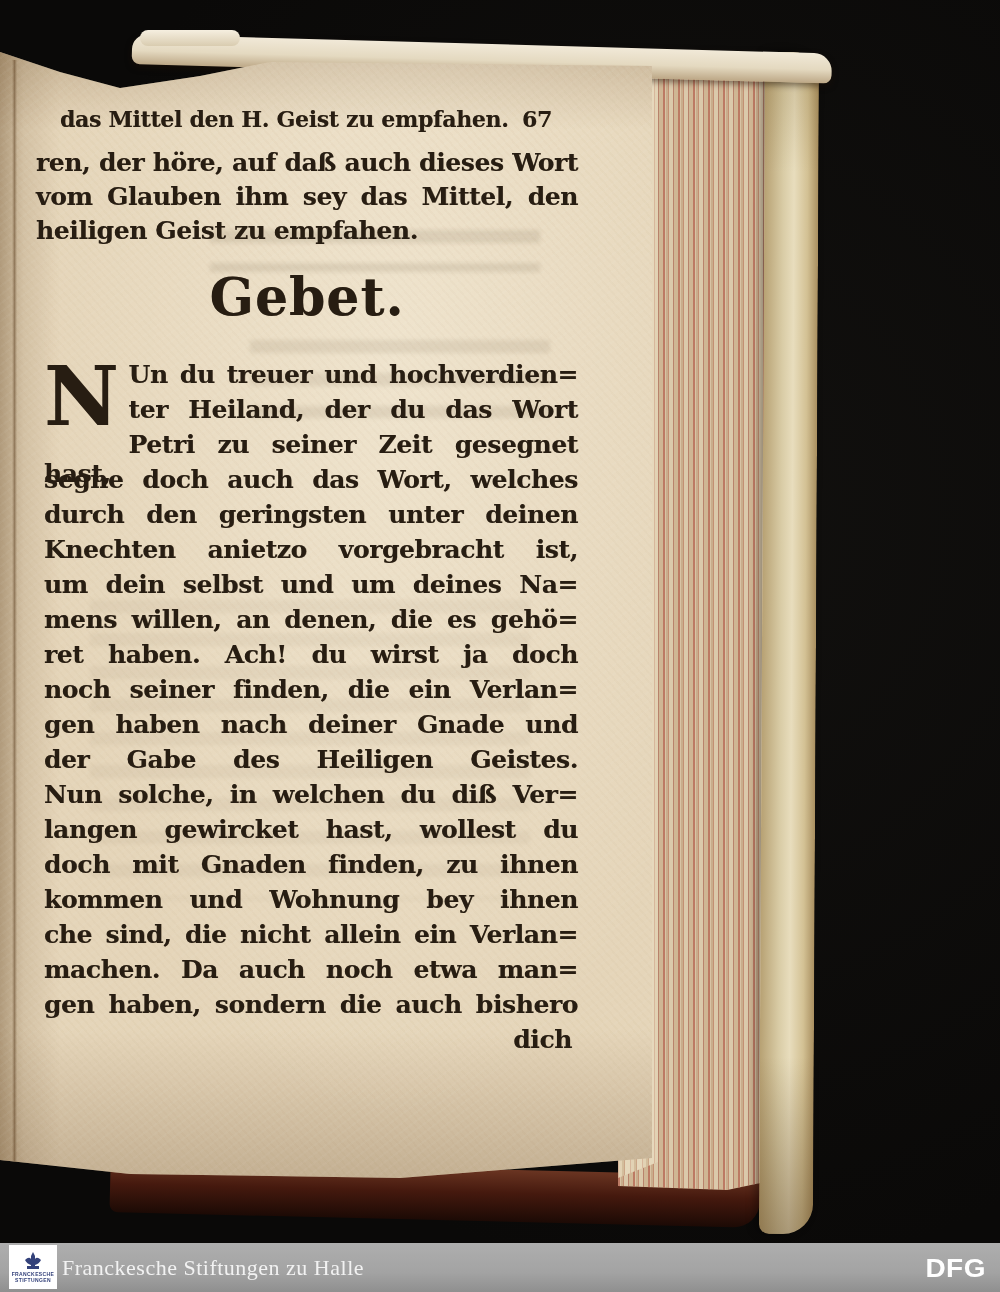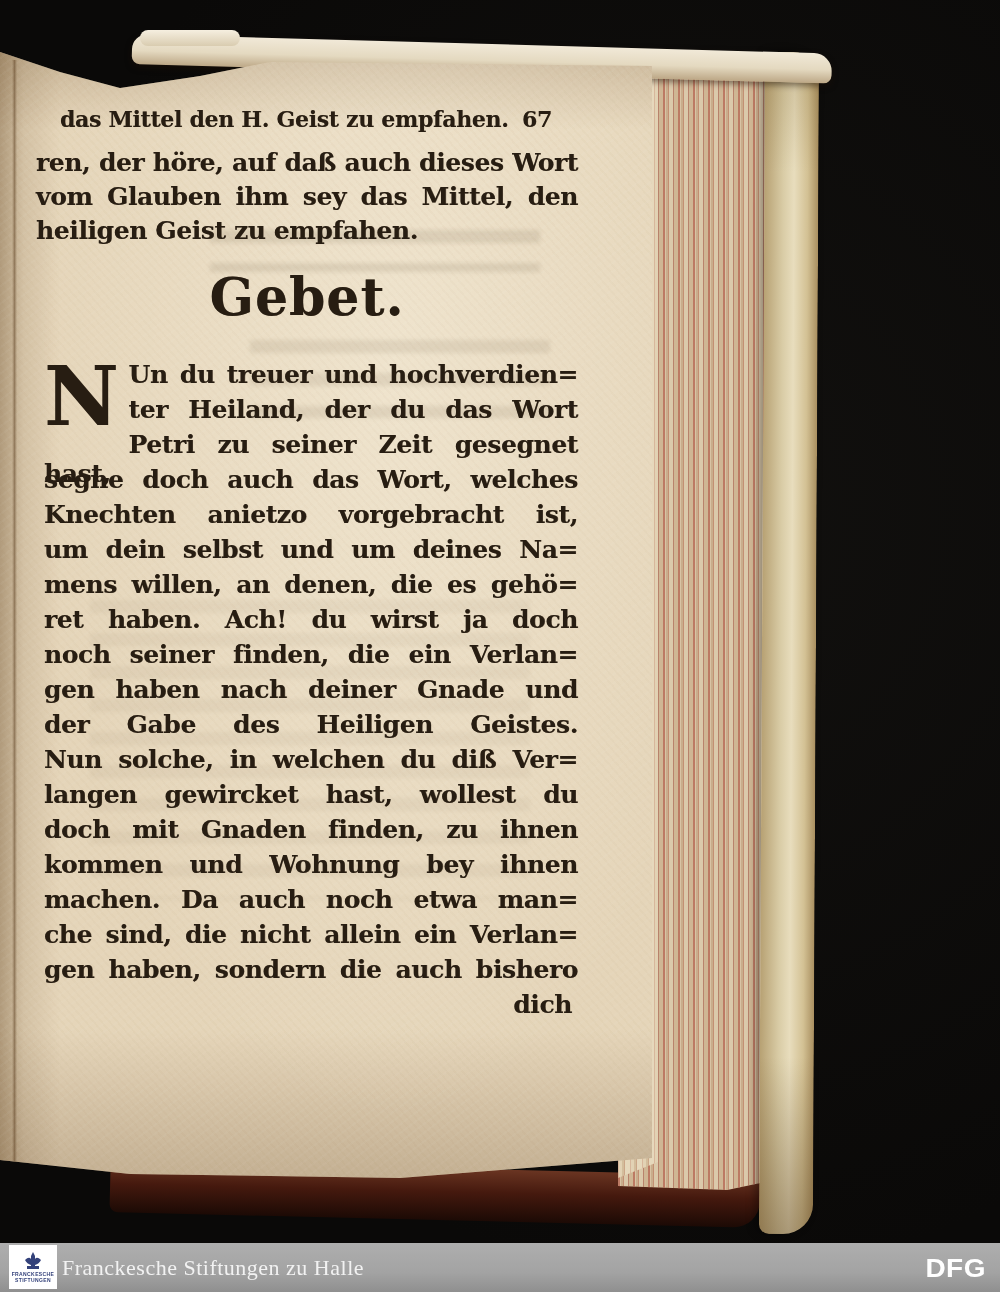--- a/index.html
+++ b/index.html
@@ -146,33 +146,34 @@
 
   <div class="prayer-heading ink">Gebet.</div>
 
   <div class="bodytext ink">
     <div class="line">
       <span class="dropcap">N</span><span>Un du treuer und hochverdien=</span>
     </div>
     <div class="line">ter Heiland, der du das Wort</div>
     <div class="line">Petri zu seiner Zeit gesegnet hast,</div>
     <div class="line">segne doch auch das Wort, welches</div>
+    <div class="line">durch den geringsten unter deinen</div>
     <div class="line">Knechten anietzo vorgebracht ist,</div>
     <div class="line">um dein selbst und um deines Na=</div>
     <div class="line">mens willen, an denen, die es gehö=</div>
     <div class="line">ret haben.  Ach! du wirst ja doch</div>
     <div class="line">noch seiner finden, die ein Verlan=</div>
     <div class="line">gen haben nach deiner Gnade und</div>
     <div class="line">der Gabe des Heiligen Geistes.</div>
     <div class="line">Nun solche, in welchen du diß Ver=</div>
     <div class="line">langen gewircket hast, wollest du</div>
     <div class="line">doch mit Gnaden finden, zu ihnen</div>
     <div class="line">kommen und Wohnung bey ihnen</div>
+    <div class="line">che sind, die nicht allein ein Verlan=</div>
     <div class="line">machen.  Da auch noch etwa man=</div>
-    <div class="line">che sind, die nicht allein ein Verlan=</div>
     <div class="line">gen haben, sondern die auch bishero</div>
     <div class="catchword-line">dich</div>
   </div>
 </div>
 
 <div class="footer-bar">
   <div class="fs-logo-box">
     <svg width="24" height="20" viewBox="0 0 24 20">
       <g fill="#33417a">
         <path d="M12 1 L14 5 L10 5 Z"></path>

